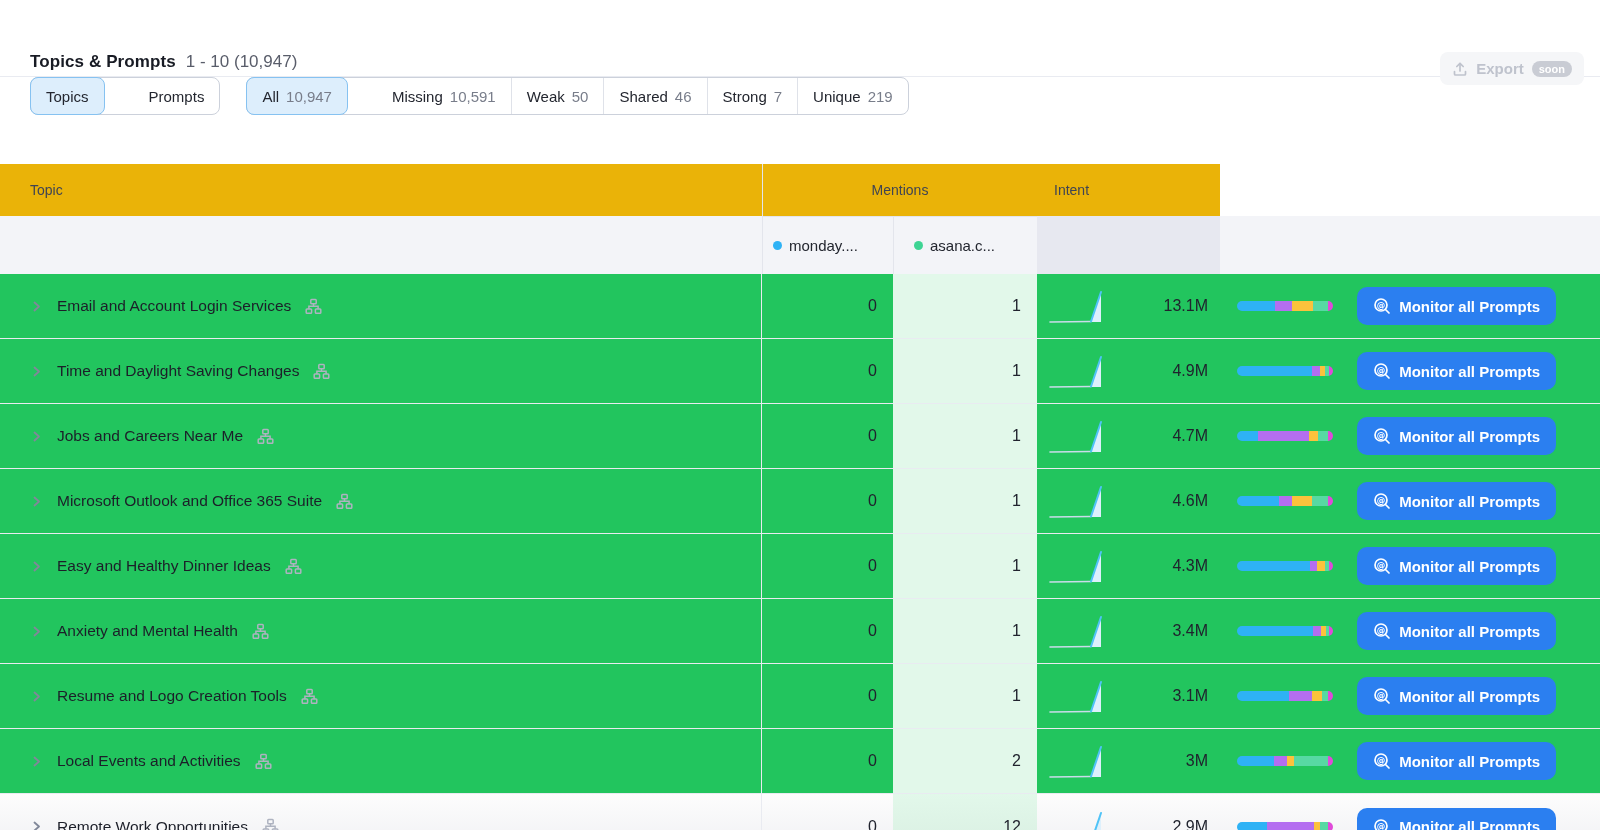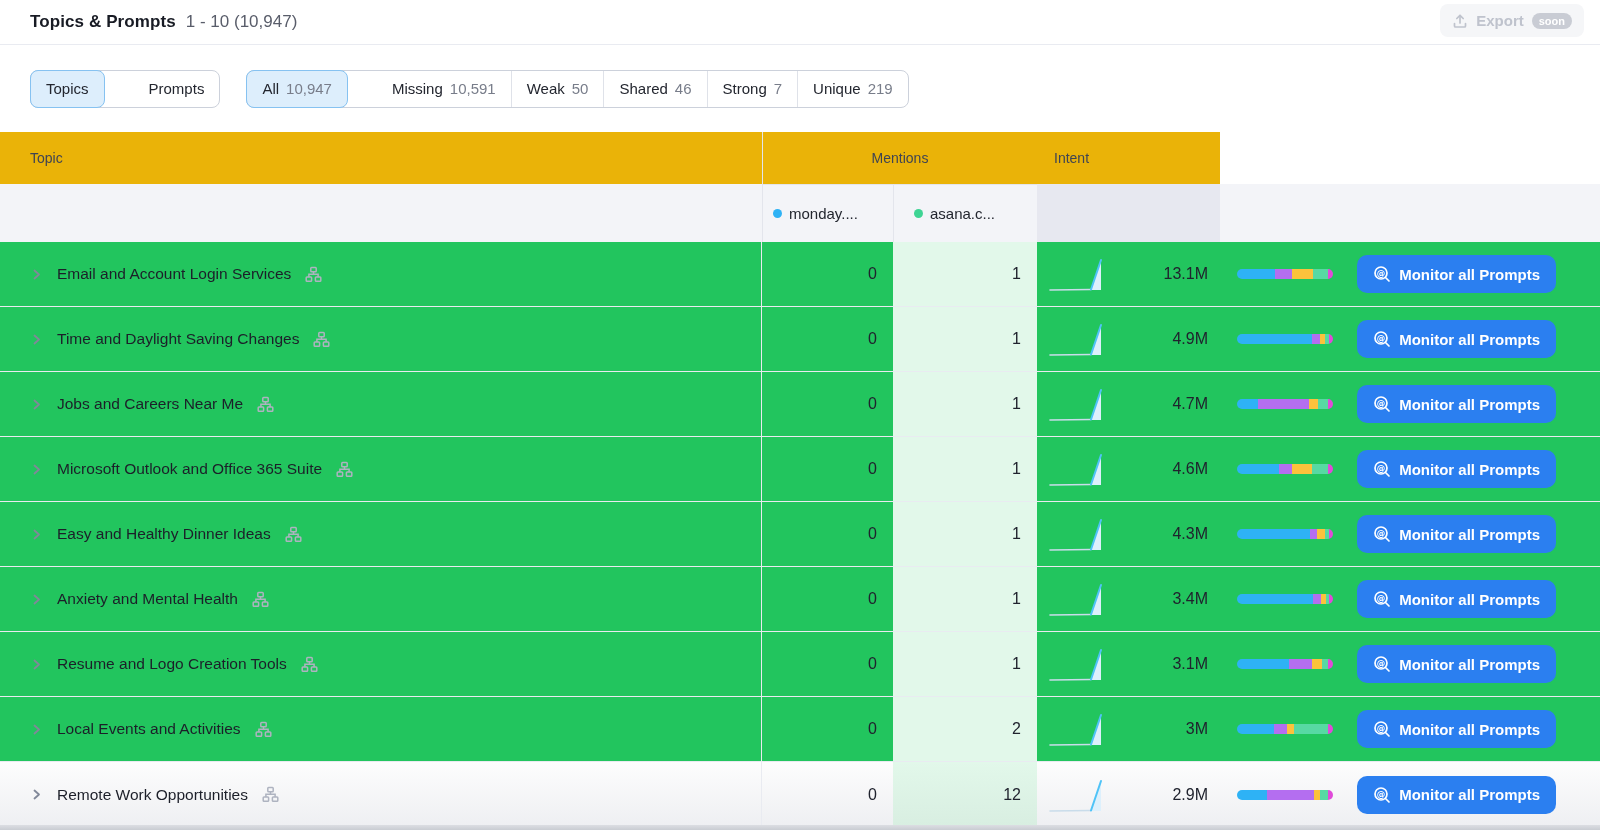--- a/index.html
+++ b/index.html
@@ -1,32 +1,32 @@
 <!DOCTYPE html>
 <html><head>
 <meta charset="utf-8">
 <style>
   * { margin:0; padding:0; box-sizing:border-box; }
   html,body { width:1600px; height:830px; overflow:hidden; background:#fff;
     font-family:"Liberation Sans","DejaVu Sans",sans-serif; color:#20232e; }
   .page { width:1600px; height:830px; position:relative; background:#fff; }
 
   
-  .titlebar { height:45px; display:flex; align-items:center; padding:0 16px 0 30px;
-    border-bottom:1px solid #e9ebf1; position:relative; }
+  .titlebar { height:29px; display:flex; align-items:center; padding:0 16px 0 30px;
+    border-bottom:1px solid #e9ebf1; position:relative;margin-top:48px; }
   .titlebar .ttl { font-size:17px; font-weight:bold; color:#181b24; letter-spacing:.1px; }
   .titlebar .rng { font-size:17px; color:#595d6a; margin-left:10px; }
   .export-btn { position:absolute; right:16px; top:4px; height:33px; display:flex; align-items:center;
     gap:8px; background:#f5f6f8; border:none; border-radius:8px; padding:0 12px; cursor:default; }
   .export-btn .lbl { font-size:15px; font-weight:bold; color:#bfc3cd; }
   .soon-badge { background:#c9ccd4; color:#fff; font-size:11px; font-weight:bold;
     padding:2px 7px; border-radius:9px; }
 
   
-  .toolbar { height:87px; display:flex; align-items:center; padding:0 30px; gap:26px; }
+  .toolbar { height:87px; display:flex; align-items:flex-start; padding:0 30px; gap:26px; }
   .seg-group { display:flex; border:1px solid #ccd1db; border-radius:8px; background:#fff; height:38px; }
   .seg { display:flex; align-items:center; gap:7px; padding:0 15px; font-size:15px; color:#23262f;
     border-left:1px solid #dfe2e9; cursor:pointer; white-space:nowrap; }
   .seg:first-child { border-left:none; }
   .seg .cnt { color:#787d8a; }
   .seg.active { background:#ddeefc; border:1px solid #86c2f1; border-radius:8px;
     margin:-1px; height:38px; position:relative; z-index:2; }
   .seg.active + .seg { border-left:none;padding-left:45px; }
 
   

